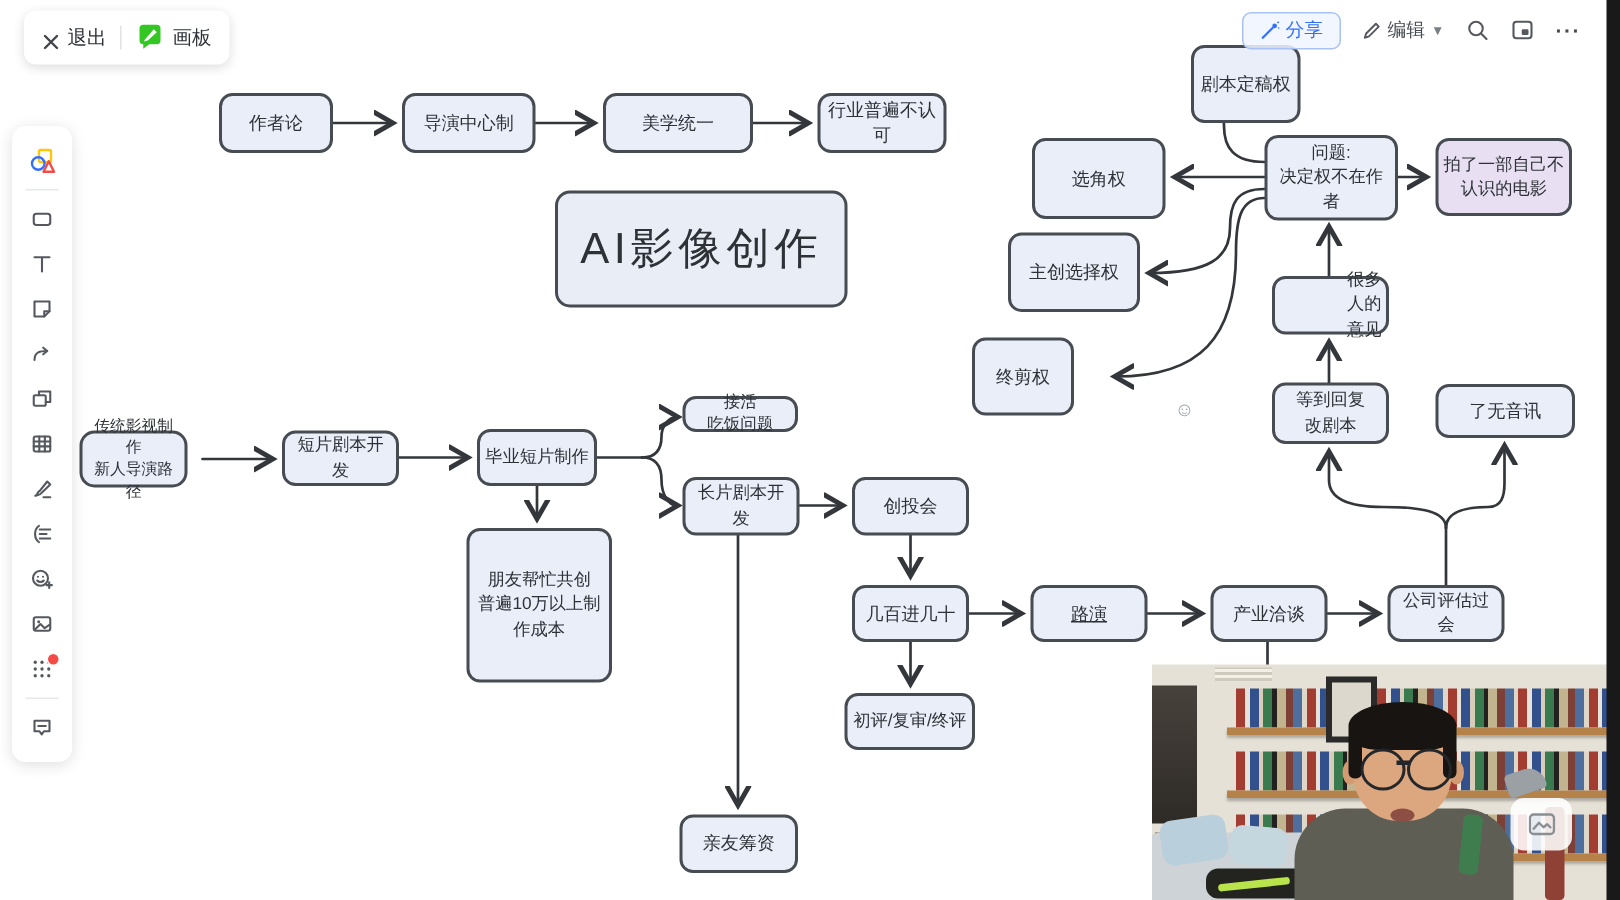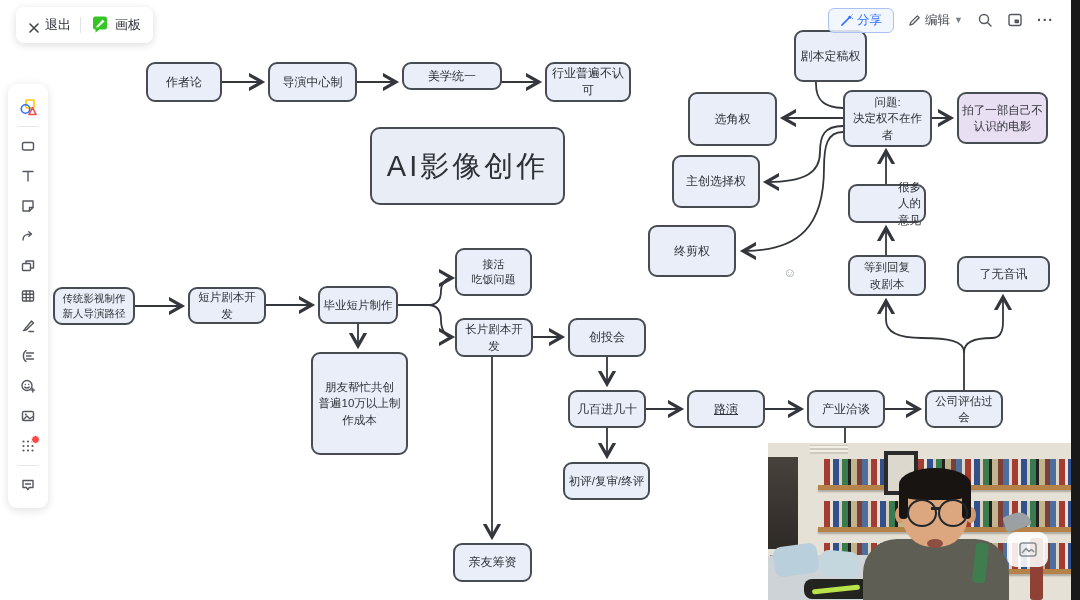--- a/index.html
+++ b/index.html
@@ -245,43 +245,43 @@
     <path d="M646 409 L680 409" marker-end="url(#arr)"></path>
     <path d="M765 409 L800 409" marker-end="url(#arr)"></path>
     <path d="M885 409 L918 409" marker-end="url(#arr)"></path>
     <path d="M607 428 L607 455" marker-end="url(#arr)"></path>
     <path d="M492 357 L492 536" marker-end="url(#arr)"></path>
     <path d="M845 428 L845 448"></path>
   </svg>
 <div id="node-layer">
     <div class="node" style="left: 146px; top: 62px; width: 76px; height: 40px;">作者论</div>
     <div class="node" style="left: 268px; top: 62px; width: 89px; height: 40px;">导演中心制</div>
-    <div class="node" style="left: 402px; top: 62px; width: 100px; height: 28px;">美学统一</div>
+    <div class="node" style="left: 402px; top: 62px; width: 100px; height: 40px;">美学统一</div>
     <div class="node" style="left: 545px; top: 62px; width: 86px; height: 40px;">行业普遍不认可</div>
     <div class="node title" style="left: 370px; top: 127px; width: 195px; height: 78px;">AI影像创作</div>
     <div class="node" style="left: 750px; top: 30px; width: 73px; height: 52px; margin-left: 44px;">剧本定稿权</div>
     <div class="node" style="left: 688px; top: 92px; width: 89px; height: 54px;">选角权</div>
     <div class="node" style="left: 672px; top: 155px; width: 88px; height: 53px;">主创选择权</div>
-    <div class="node" style="left: 648px; top: 225px; width: 88px; height: 52px;">终剪权</div>
+    <div class="node" style="left: 648px; top: 225px; width: 68px; height: 52px;">终剪权</div>
     <div class="node" style="left: 843px; top: 90px; width: 89px; height: 57px; font-size: 11.5px;">问题:
 决定权不在作者</div>
     <div class="node purple" style="left: 957px; top: 92px; width: 91px; height: 52px; font-size: 11.5px;">拍了一部自己不
 认识的电影</div>
     <div class="node" style="left: 848px; top: 184px; width: 78px; height: 39px; font-size: 11.5px; padding-left: 48px;">很多人的意见</div>
     <div class="node" style="left: 848px; top: 255px; width: 78px; height: 41px; font-size: 11.5px;">等到回复
 改剧本</div>
     <div class="node" style="left: 957px; top: 256px; width: 93px; height: 36px;">了无音讯</div>
-    <div class="node" style="left: 53px; top: 287px; width: 82px; height: 38px; font-size: 10.5px;">传统影视制作
+    <div class="node" style="left: 53px; top: 287px; width: 72px; height: 38px; font-size: 10.5px; border-radius: 10px;">传统影视制作
 新人导演路径</div>
     <div class="node" style="left: 188px; top: 287px; width: 78px; height: 37px; font-size: 11.5px;">短片剧本开发</div>
     <div class="node" style="left: 318px; top: 286px; width: 80px; height: 38px; font-size: 11.5px;">毕业短片制作</div>
     <div class="node" style="left: 311px; top: 352px; width: 97px; height: 103px; font-size: 11.5px;">朋友帮忙共创
 普遍10万以上制
 作成本</div>
-    <div class="node" style="left: 455px; top: 248px; width: 77px; height: 48px; font-size: 11px;">接活
+    <div class="node" style="left: 455px; top: 264px; width: 77px; height: 24px; font-size: 11px;">接活
 吃饭问题</div>
     <div class="node" style="left: 455px; top: 318px; width: 78px; height: 39px; font-size: 11.5px;">长片剧本开发</div>
     <div class="node" style="left: 568px; top: 318px; width: 78px; height: 39px;">创投会</div>
     <div class="node" style="left: 568px; top: 390px; width: 78px; height: 38px;">几百进几十</div>
     <div class="node" style="left: 687px; top: 390px; width: 78px; height: 38px; text-decoration: underline;">路演</div>
     <div class="node" style="left: 807px; top: 390px; width: 78px; height: 38px;">产业洽谈</div>
     <div class="node" style="left: 925px; top: 390px; width: 78px; height: 38px; font-size: 11.5px;">公司评估过会</div>
     <div class="node" style="left: 563px; top: 462px; width: 87px; height: 38px; font-size: 11.5px;">初评/复审/终评</div>
     <div class="node" style="left: 453px; top: 543px; width: 79px; height: 39px;">亲友筹资</div>
   </div>

